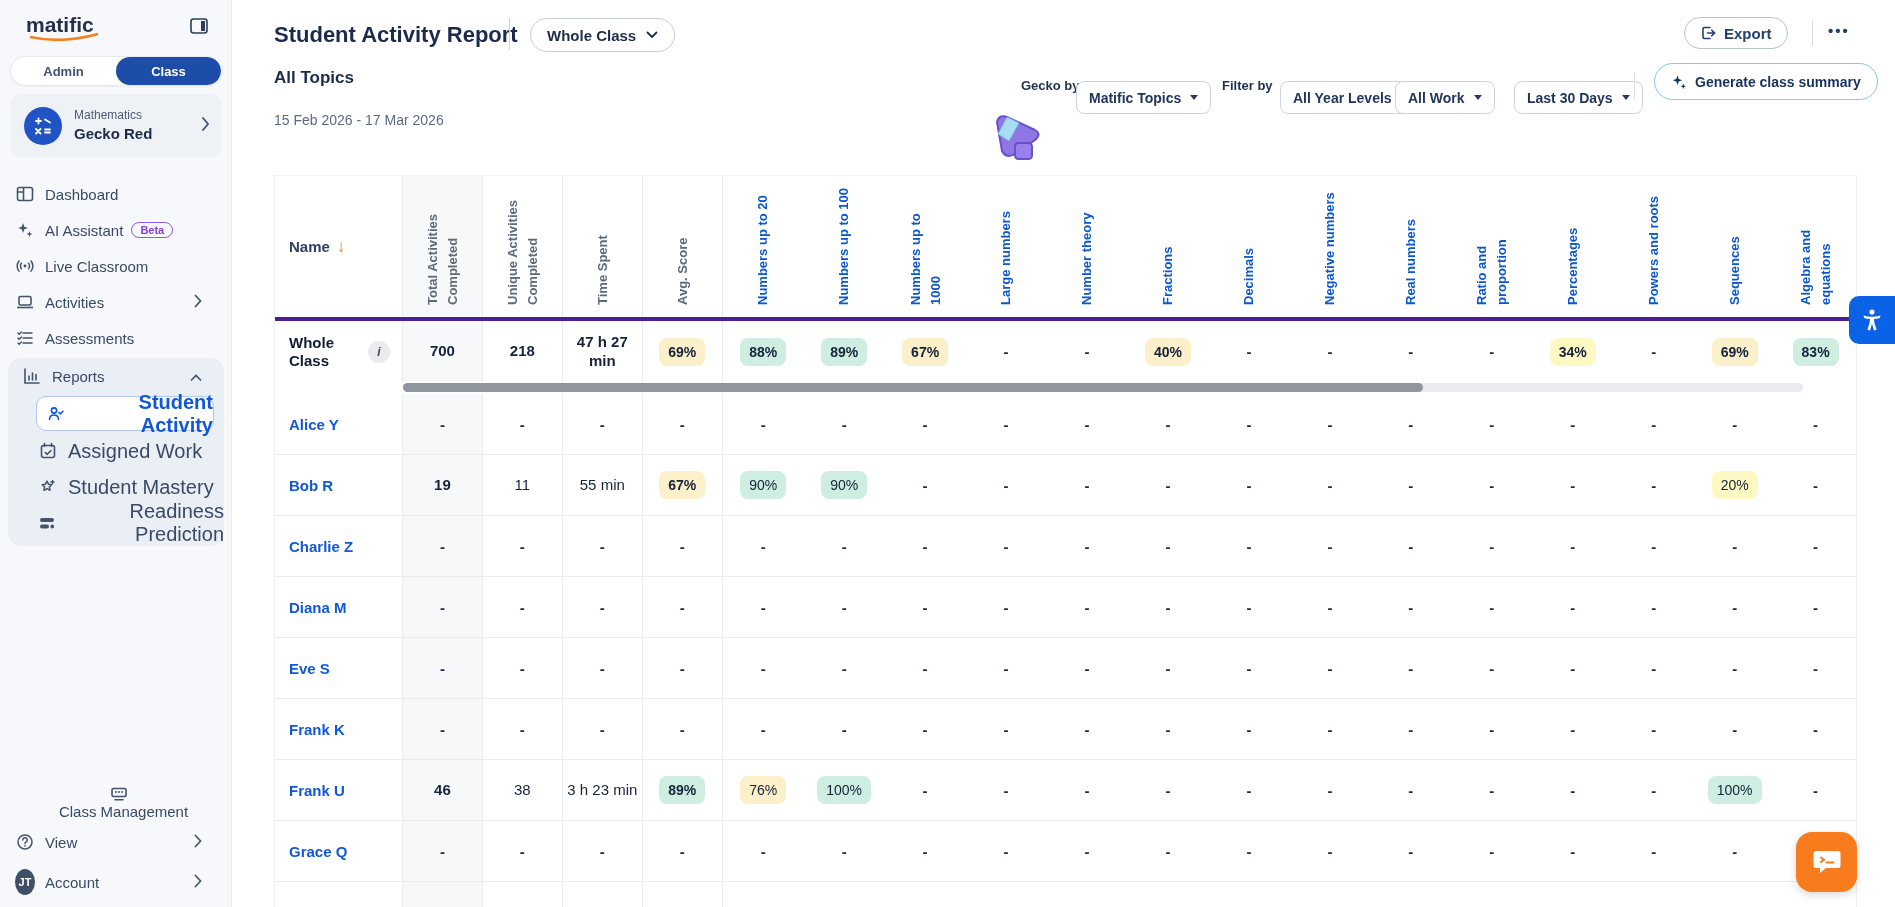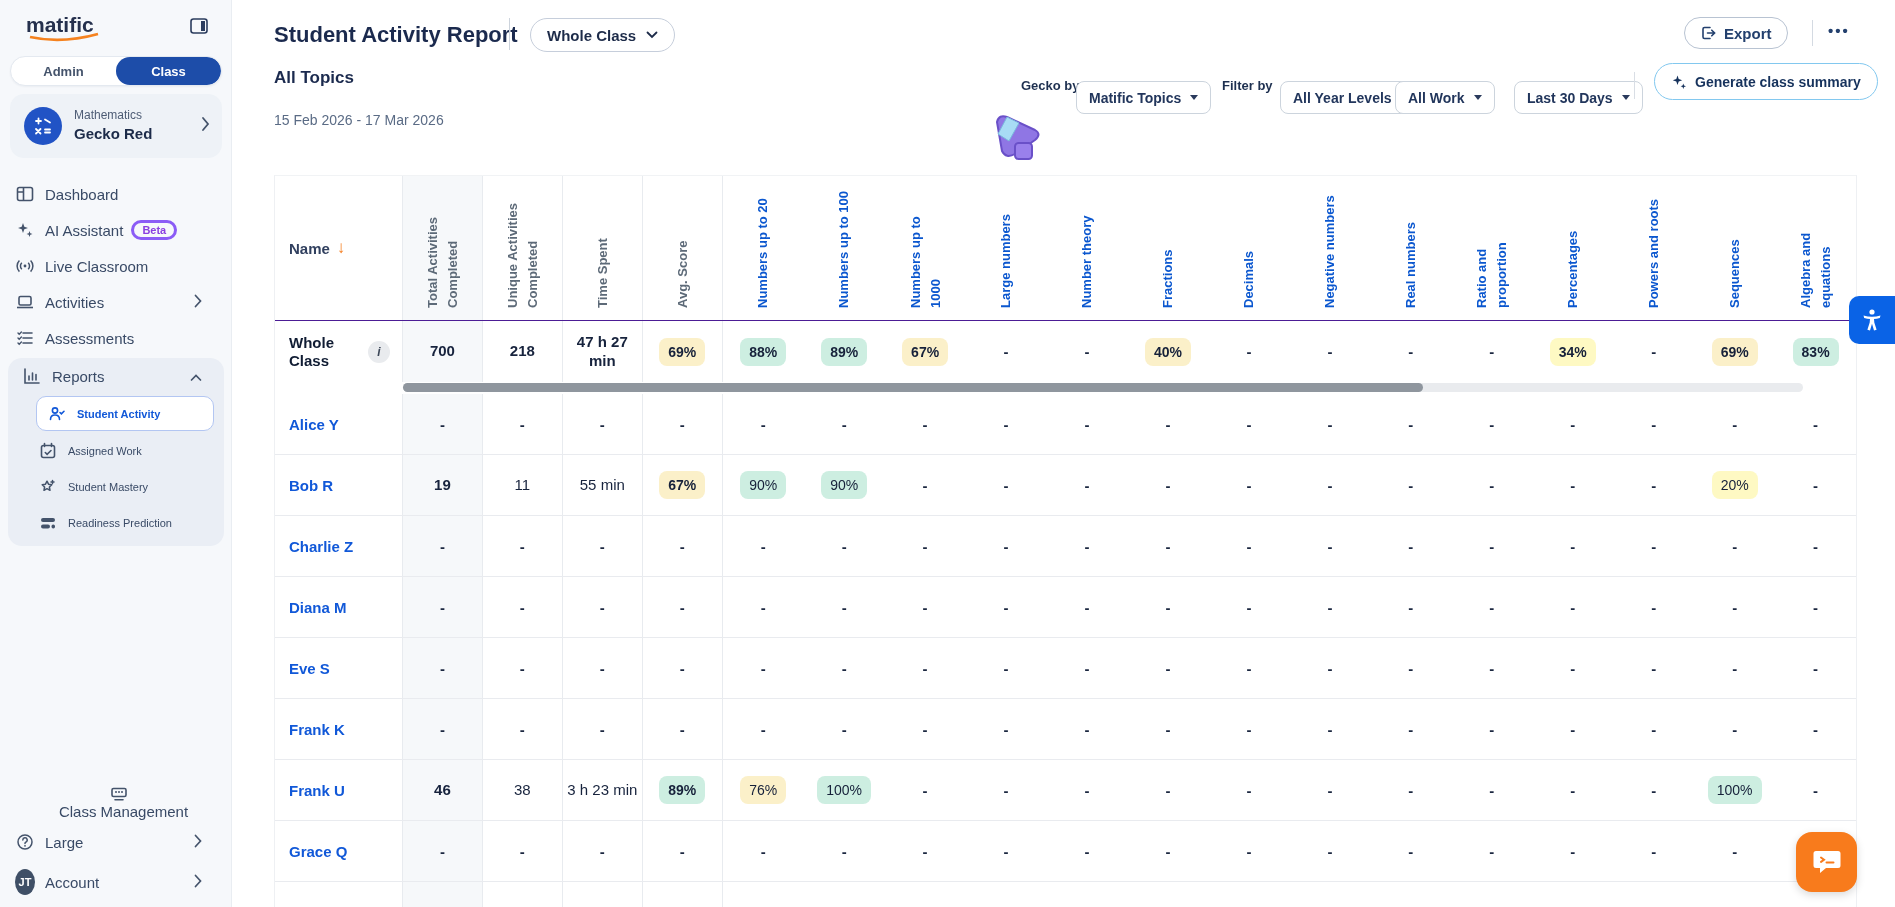--- a/index.html
+++ b/index.html
@@ -24,30 +24,30 @@
   .class-sub { position:absolute; left:64px; top:14px; font-size:12px; color:#4d5c75; }
   .class-name { position:absolute; left:64px; top:31px; font-size:15px; font-weight:700; color:#1c2b49; }
   .card-chev { position:absolute; right:12px; top:22px; }
 
   .menu { position:absolute; left:0; top:176px; width:232px; }
   .mitem { height:36px; display:flex; align-items:center; padding-left:15px;
     font-size:15px; color:#394a66; cursor:pointer; position:relative; }
   .mitem .micon { width:20px; height:20px; margin-right:10px; display:flex;
     align-items:center; justify-content:center; }
   .mitem .chev { position:absolute; right:30px; }
-  .beta { margin-left:8px; border:3px solid #8b5cf6; color:#8a3fe0; border-radius:10px;
+  .beta { margin-left:8px; border:1px solid #8b5cf6; color:#8a3fe0; border-radius:10px;
     padding:1px 8px; font-size:11px; font-weight:700; }
   .reports-box { position:absolute; left:8px; top:358px; width:216px; height:188px;
     background:#eaeef5; border-radius:14px; }
   .reports-head { height:36px; display:flex; align-items:center; padding-left:14px;
     font-size:15px; color:#394a66; cursor:pointer; position:relative; }
   .reports-head .micon { width:20px; height:20px; margin-right:10px; display:flex; align-items:center; justify-content:center; }
   .reports-head .chev { position:absolute; right:22px; }
   .sub { height:36px; display:flex; align-items:center; padding-left:30px;
-    font-size:11px; color:#394a66; cursor:pointer; }
+    font-size:20px; color:#394a66; cursor:pointer;text-align:right; }
   .sub .micon { width:20px; height:20px; margin-right:10px; display:flex; align-items:center; justify-content:center; }
   .sub.selected { background:#fff; border:1px solid #b3c6f2; border-radius:10px;
     margin:2px 10px 2px 28px; padding-left:10px; height:35px; color:#1158d8; font-weight:700; }
   .foot { position:absolute; left:0; width:232px; }
   .f1{ top:784px;flex-direction:column; } .f2{ top:824px; } .f3{ top:864px; }
   .avatar { width:26px; height:26px; border-radius:50%; background:#3f4f66; color:#fff;
     font-size:11px; font-weight:700; display:flex; align-items:center; justify-content:center; }
 
   
   .page-title { position:absolute; left:274px; top:22px; font-size:22px; font-weight:700; color:#1b2a4e; }
@@ -73,21 +73,21 @@
     padding:0 16px; font-size:14px; font-weight:700; color:#16325c; cursor:pointer; }
   .fdiv { position:absolute; left:1634px; top:72px; width:1px; height:27px; background:#d9dee5; }
   .date-range { position:absolute; left:274px; top:112px; font-size:14px; color:#5a6b85; }
   .caret { width:0; height:0; border-left:4px solid transparent; border-right:4px solid transparent;
     border-top:5px solid #2a3a5c; }
   .cursor-gfx { position:absolute; left:985px; top:110px; }
 
   
   .rtable { position:absolute; left:274px; top:175px; width:1583px;
     border-left:1px solid #eef0f3; border-right:1px solid #eef0f3; border-top:1px solid #f1f3f5; }
-  .thead { display:flex; height:145px; border-bottom:1px solid #4c1d95; }
+  .thead { display:flex; height:145px; border-bottom:4px solid #4c1d95; }
   .th-name { width:128px; display:flex; align-items:center; padding-left:14px;
     font-size:15px; font-weight:700; color:#31405f; border-right:1px solid #e8ebef; }
   .sort-arrow { color:#f57d1f; font-size:17px; margin-left:7px; font-weight:700; }
   .th-cell { width:80px; display:flex; align-items:flex-end; justify-content:center;
     padding-bottom:12px; cursor:pointer; }
   .th-cell.cf { border-right:1px solid #e8ebef; }
   .th-cell.topic { width:81px; }
   .shaded { background:#f6f8fa; }
   .vlabel { writing-mode:vertical-rl; transform:rotate(180deg); height:120px;
     font-size:13px; font-weight:700; line-height:1.5; text-align:left; }
@@ -294,21 +294,21 @@
     <span>Class Management</span>
   </div>
   <div class="mitem foot f2">
     <span class="micon">
       <svg width="18" height="18" viewBox="0 0 18 18" fill="none" stroke="#44536b" stroke-width="1.5" stroke-linecap="round">
           <circle cx="9" cy="9" r="7"></circle>
           <path d="M6.8 7 a2.2 2.2 0 1 1 3 2.1 c-.7.3-.8.8-.8 1.4"></path>
           <circle cx="9" cy="12.8" r=".9" fill="#44536b" stroke="none"></circle>
         </svg>
     </span>
-    <span>Large</span>
+    <span>View</span>
     <span class="chev">
       <svg width="8" height="14" viewBox="0 0 8 14">
           <path d="M1.5 1.5 l5 5.5 -5 5.5" stroke="#44536b" stroke-width="1.7" fill="none" stroke-linecap="round"></path>
         </svg>
     </span>
   </div>
   <div class="mitem foot f3">
     <span class="micon">
       <span class="avatar">JT</span>
     </span>

